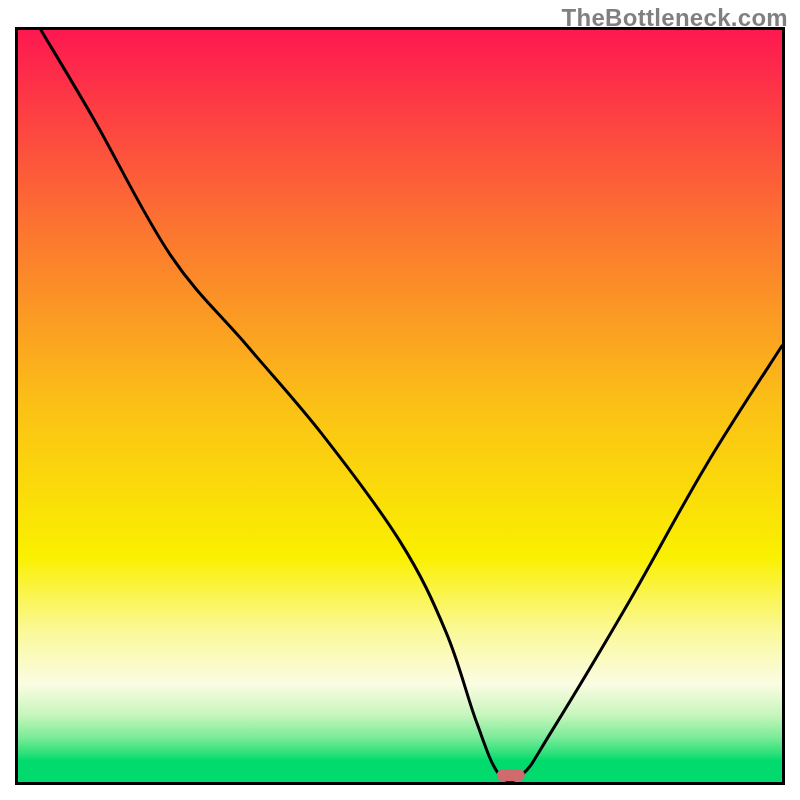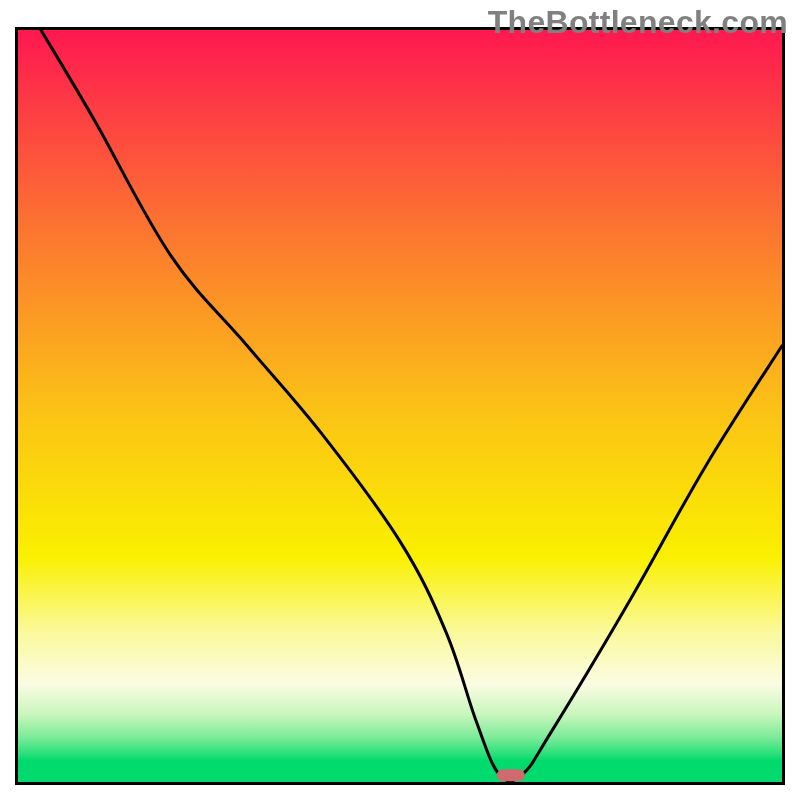--- a/index.html
+++ b/index.html
@@ -13,21 +13,21 @@
   }
   .container {
     position: relative;
     width: 800px;
     height: 800px;
   }
   .watermark {
     position: absolute;
     top: 4px;
     right: 12px;
-    font-size: 32px;
+    font-size: 24px;
     font-weight: 600;
     color: #808080;
     letter-spacing: 0.3px;
     z-index: 10;
   }
   svg.plot {
     position: absolute;
     left: 0;
     top: 0;
     width: 800px;

